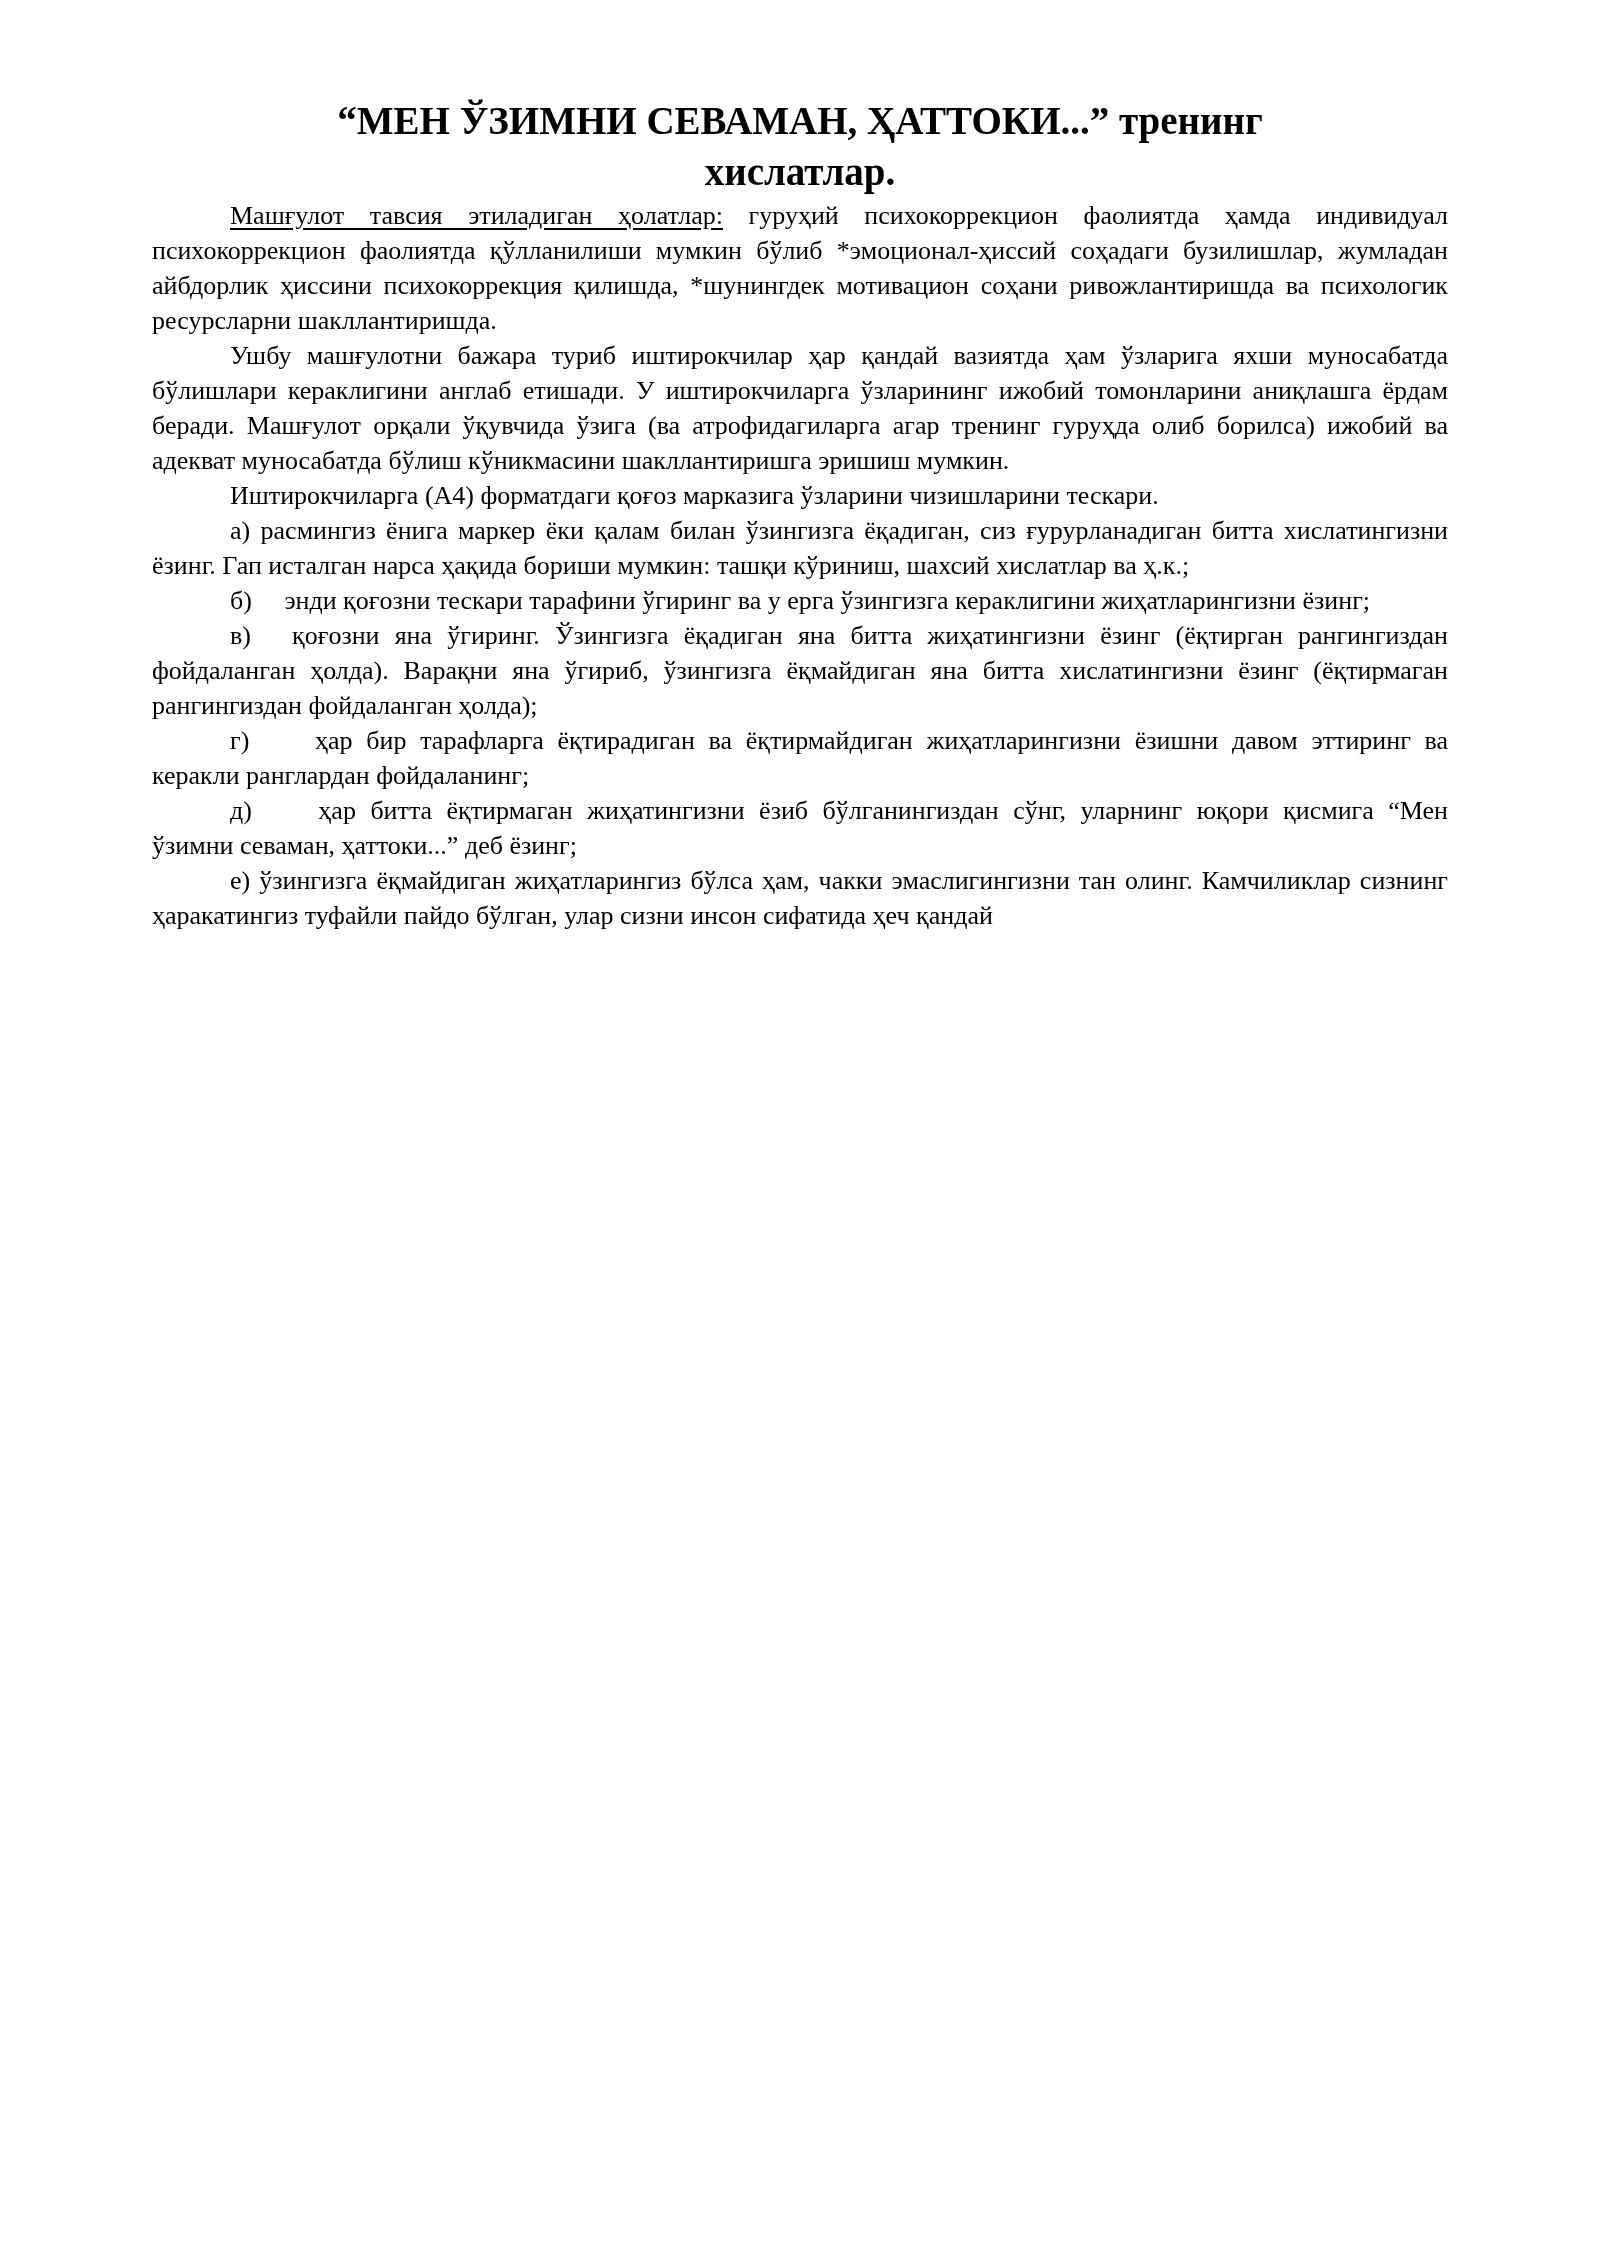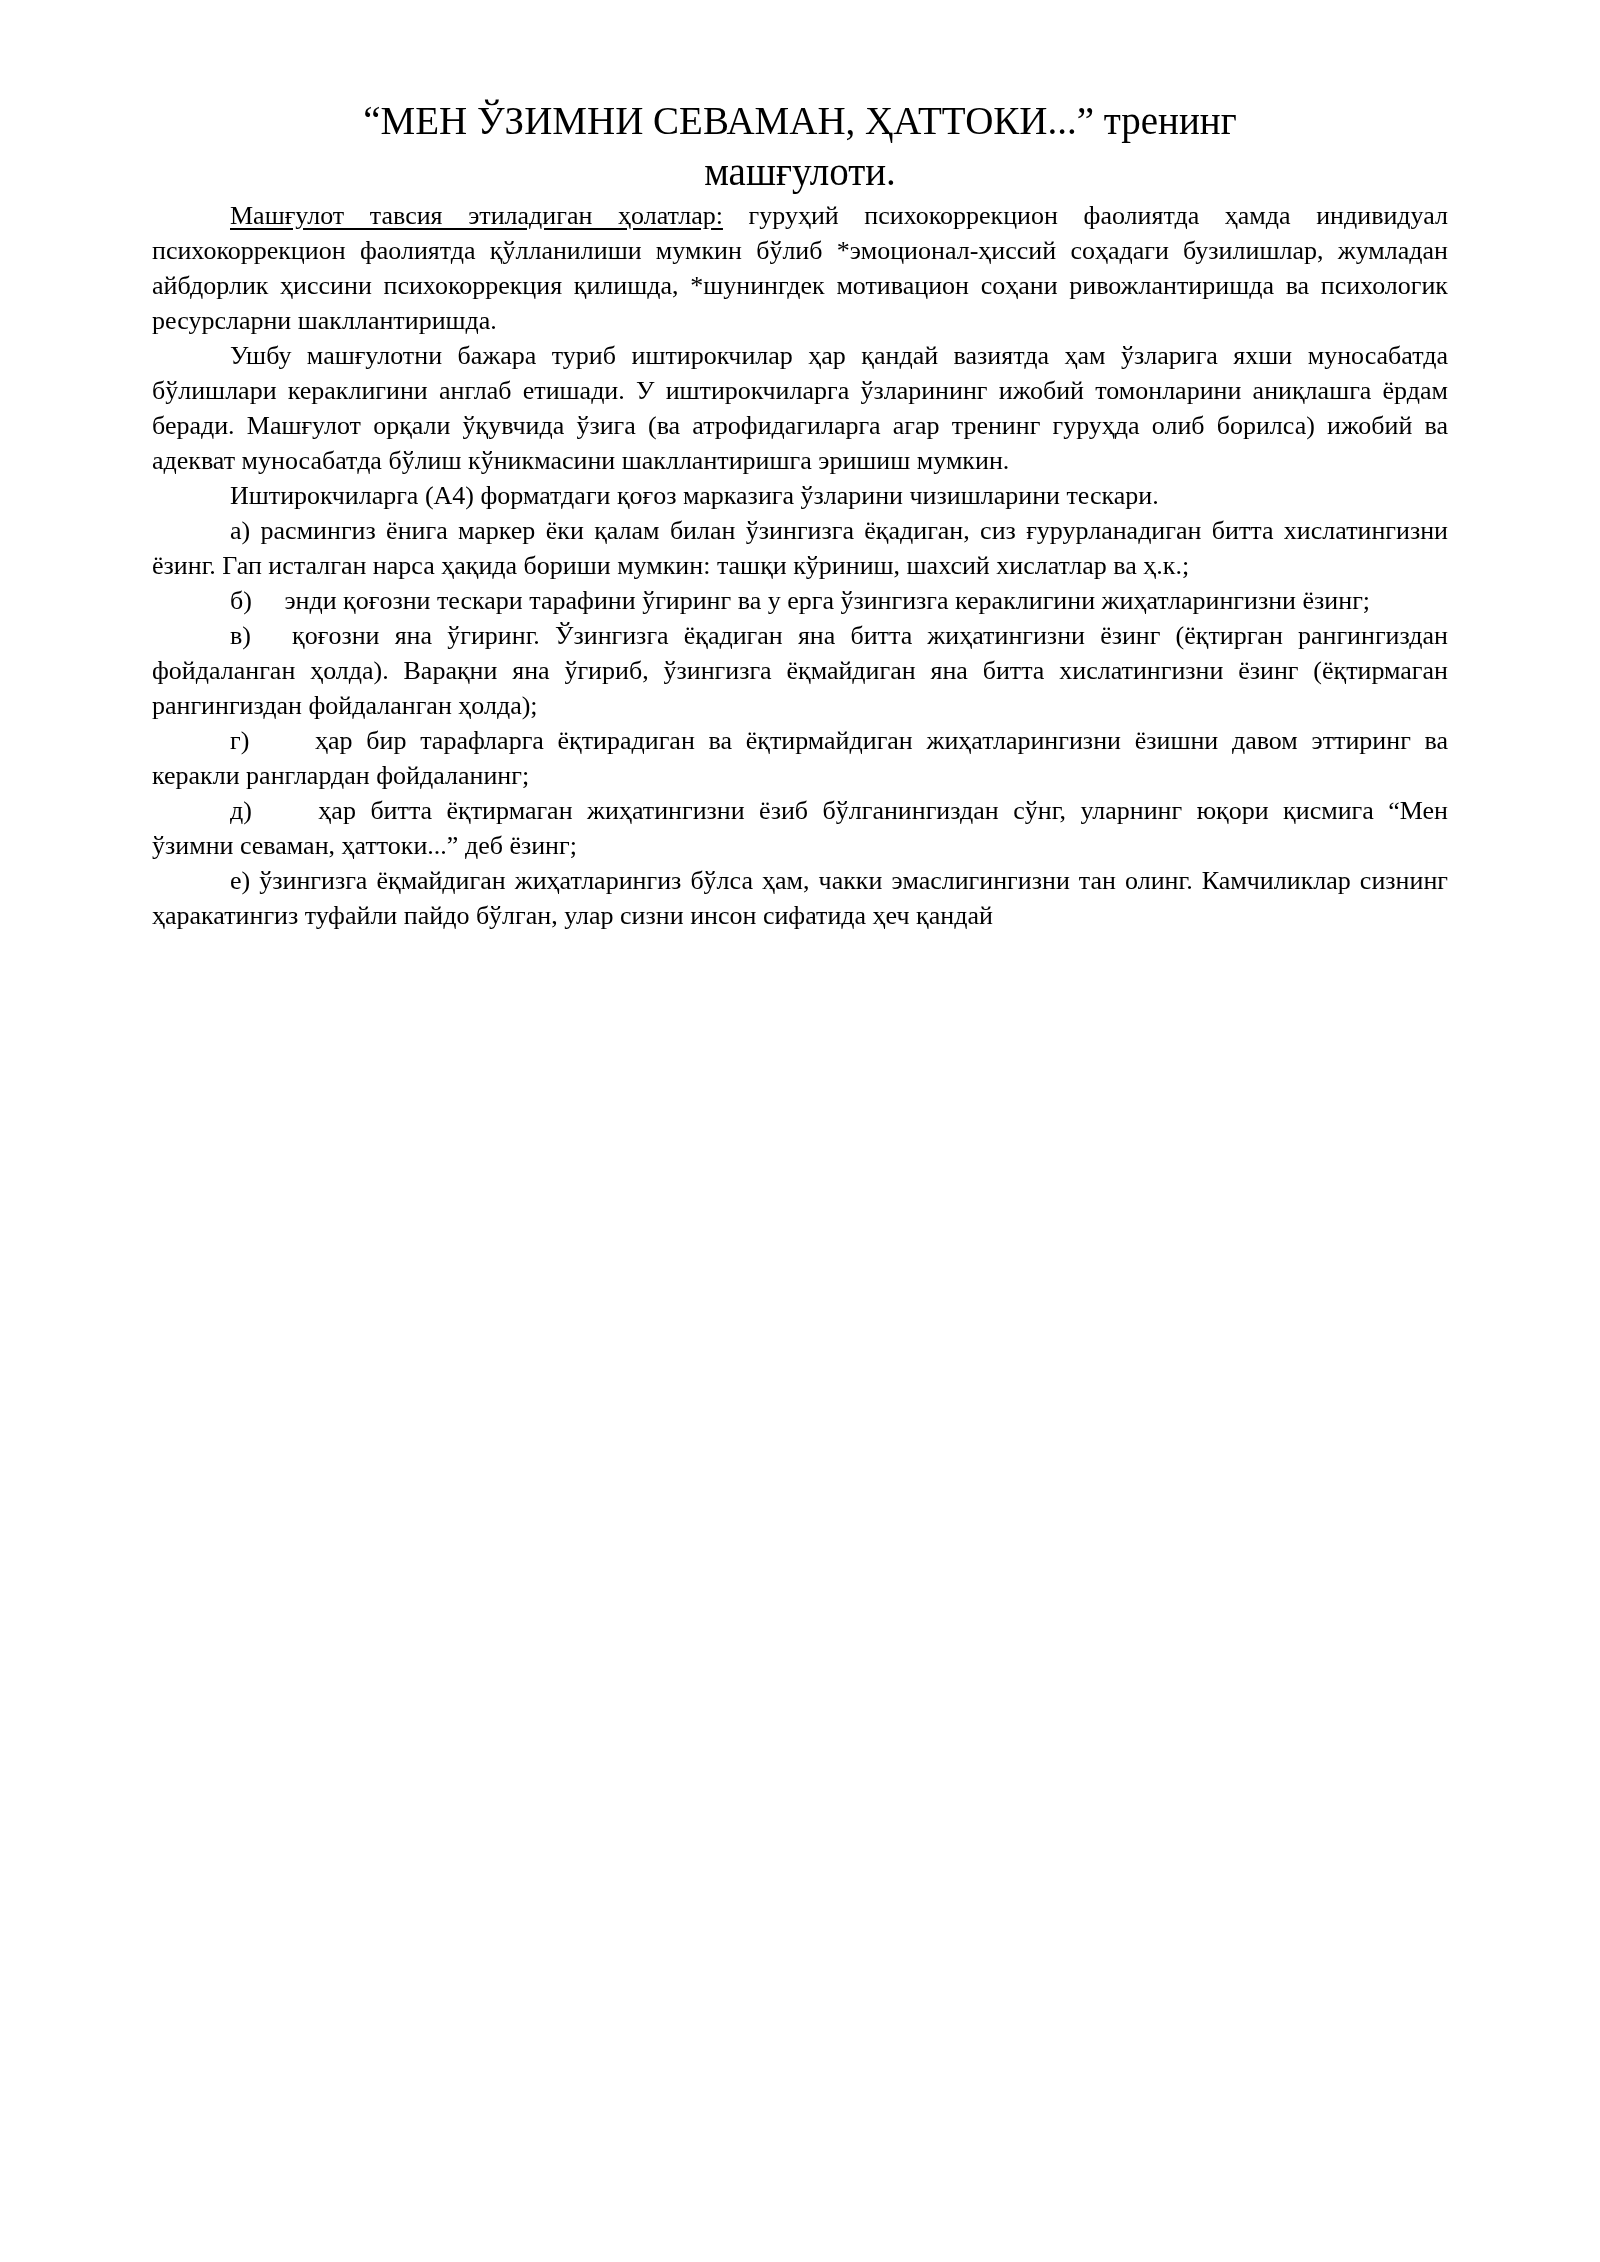--- a/index.html
+++ b/index.html
@@ -28,21 +28,21 @@
   .title-block {
     text-align: center;
     font-weight: bold;
     font-size: 39px;
     line-height: 1.30;
     margin: 0 0 2px 0;
     padding: 0 6px;
   }
   .title-line {
     display: block;
-    font-weight: normal;
+    font-weight: bold;
   }
   .title-line-1 {
     text-align: center;
   }
   .title-line-2 {
     text-align: center;
   }
   p.para {
     margin: 0;
     font-size: 26px;
@@ -58,21 +58,21 @@
   }
 </style>
 </head>
 <body>
 
 <div class="page">
   <div class="doc-body">
 
     <div class="title-block">
       <span class="title-line title-line-1">“МЕН ЎЗИМНИ СЕВАМАН, ҲАТТОКИ...” тренинг</span>
-      <span class="title-line title-line-2">машғулоти.</span>
+      <span class="title-line title-line-2">хислатлар.</span>
     </div>
 
     <p class="para"><span class="u-head">Машғулот тавсия этиладиган ҳолатлар:</span><span> гуруҳий психокоррекцион фаолиятда ҳамда индивидуал психокоррекцион фаолиятда қўлланилиши мумкин бўлиб *эмоционал-ҳиссий соҳадаги бузилишлар, жумладан айбдорлик ҳиссини психокоррекция қилишда, *шунингдек мотивацион соҳани ривожлантиришда ва психологик ресурсларни шакллантиришда.</span></p>
 
     <p class="para">Ушбу машғулотни бажара туриб иштирокчилар ҳар қандай вазиятда ҳам ўзларига яхши муносабатда бўлишлари кераклигини англаб етишади. У иштирокчиларга ўзларининг ижобий томонларини аниқлашга ёрдам беради. Машғулот орқали ўқувчида ўзига (ва атрофидагиларга агар тренинг гуруҳда олиб борилса) ижобий ва адекват муносабатда бўлиш кўникмасини шакллантиришга эришиш мумкин.</p>
 
 
     <p class="para">Иштирокчиларга (А4) форматдаги қоғоз марказига ўзларини чизишларини тескари.</p>
 
 

